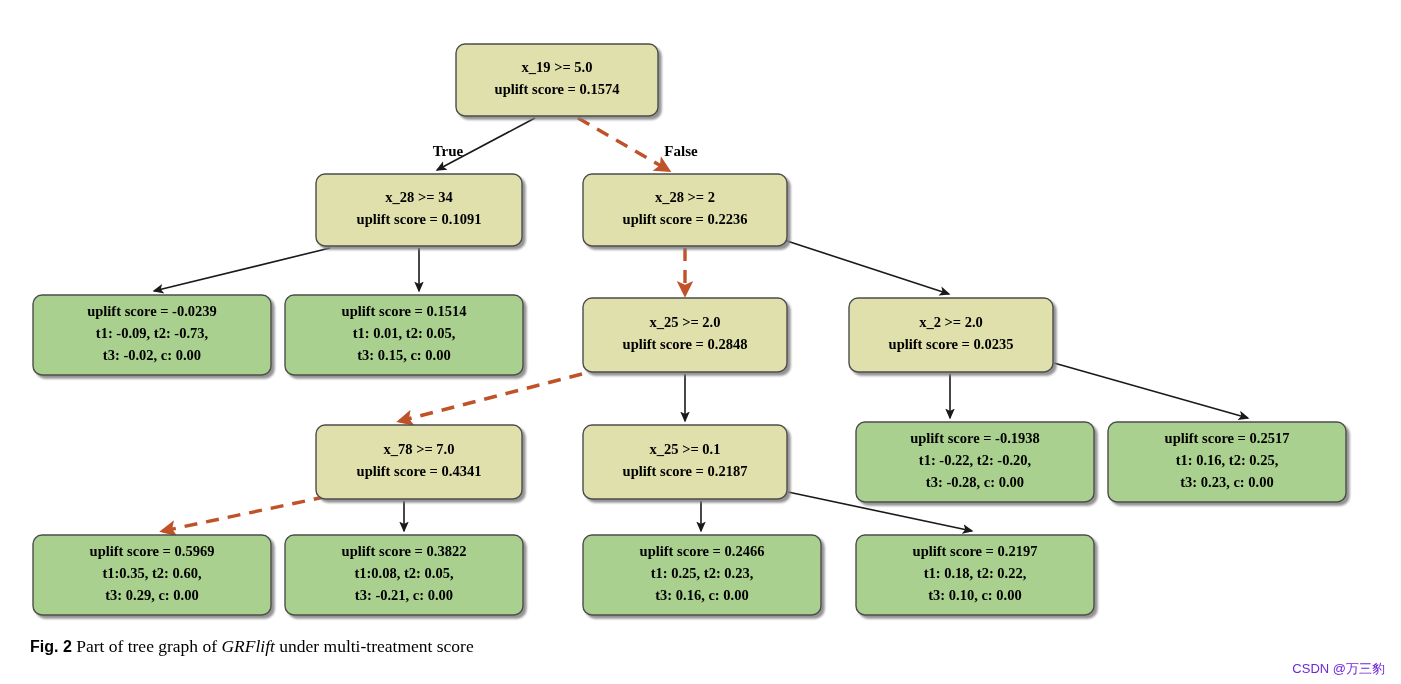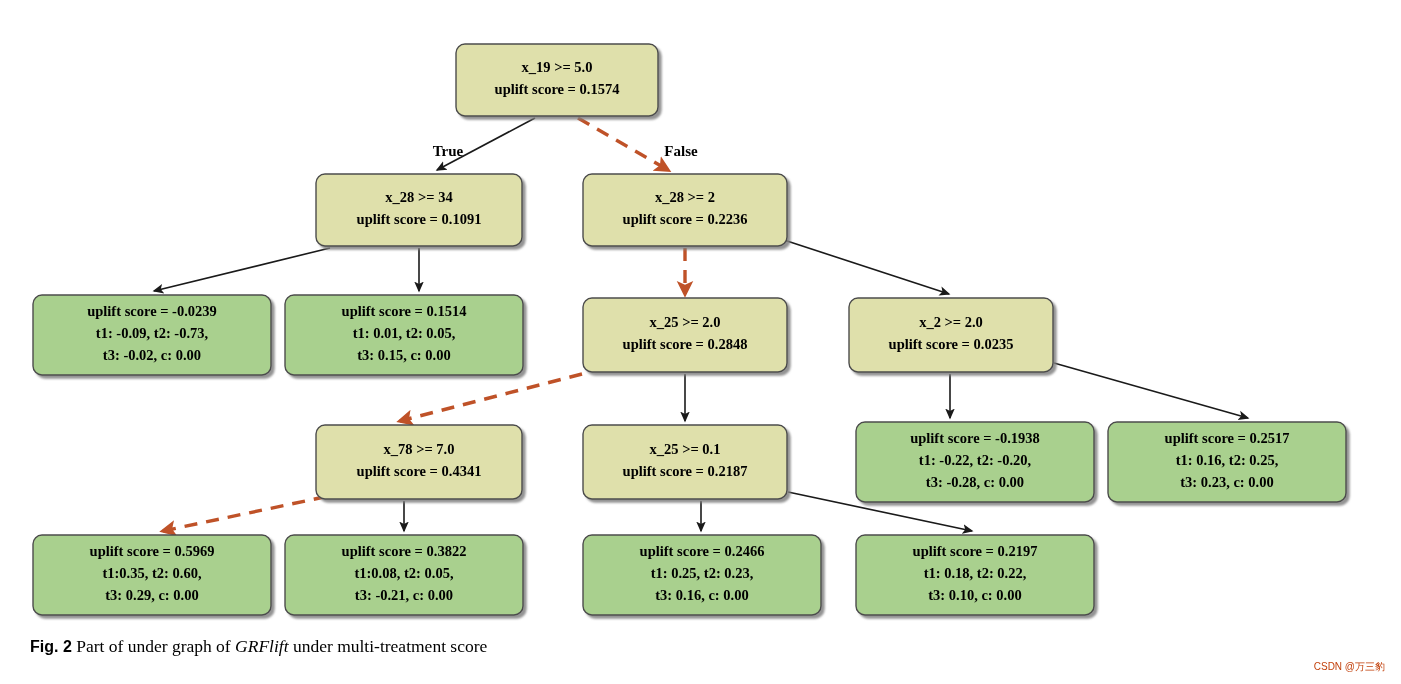--- a/index.html
+++ b/index.html
@@ -72,22 +72,22 @@
   }
   #caption .cap-em {
     font-style: italic;
     text-align: right;
   }
   #watermark {
     position: absolute;
     right: 16px;
     top: 660px;
     font-family: "Liberation Sans", "DejaVu Sans", sans-serif;
-    font-size: 10px;
-    color: #c2410c;
+    font-size: 13px;
+    color: #6d28d9;
     white-space: nowrap;
   }
 </style>
 </head>
 <body>
 
 <div id="page">
 
   <svg id="tree-svg" viewBox="0 0 1401 684">
     <defs>
@@ -204,20 +204,20 @@
         </g>
       </g>
     <g id="branch-labels-layer">
         <text x="448" y="156" class="branch-label">True</text>
         <text x="681" y="156" class="branch-label">False</text>
       </g>
   </svg>
 
   <div id="caption">
     <span class="cap-label">Fig. 2</span>
-    <span>Part of under graph of</span>
+    <span>Part of tree graph of</span>
     <span class="cap-em">GRFlift</span>
     <span>under multi-treatment score</span>
   </div>
 
   <div id="watermark">CSDN @万三豹</div>
 
 </div>
 
 </body></html>

